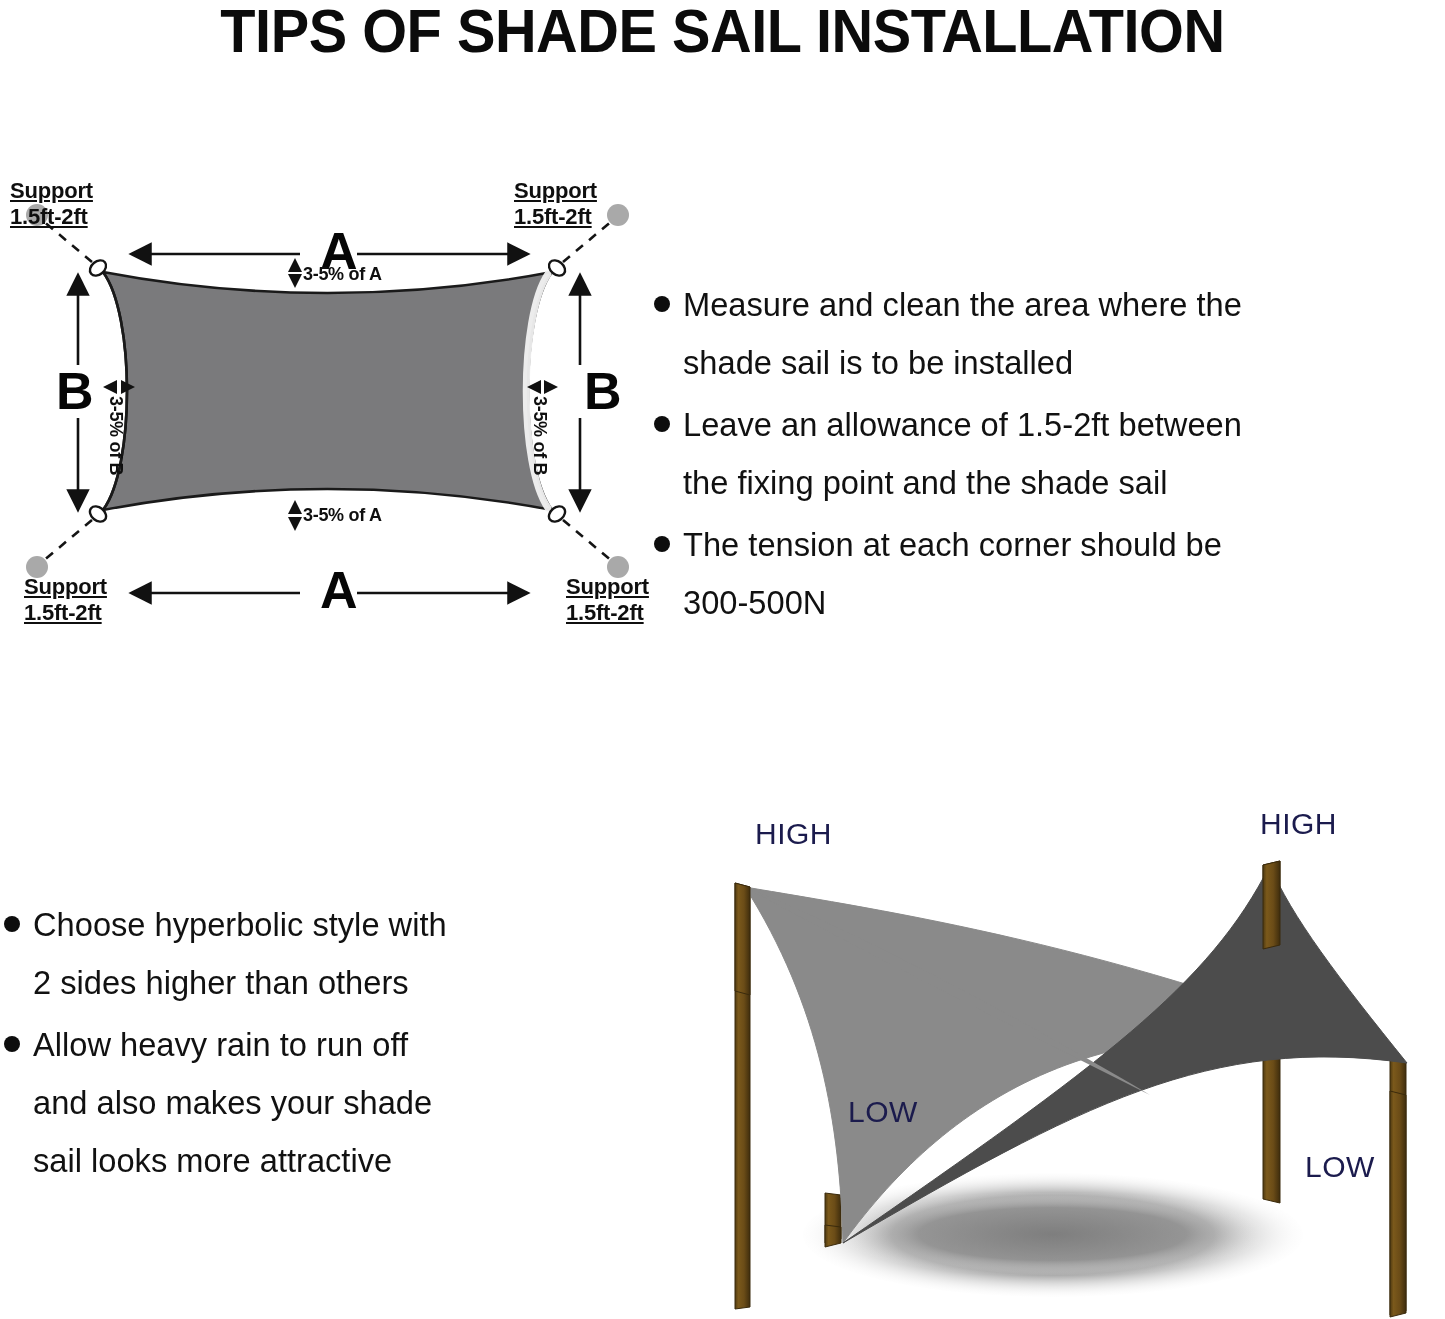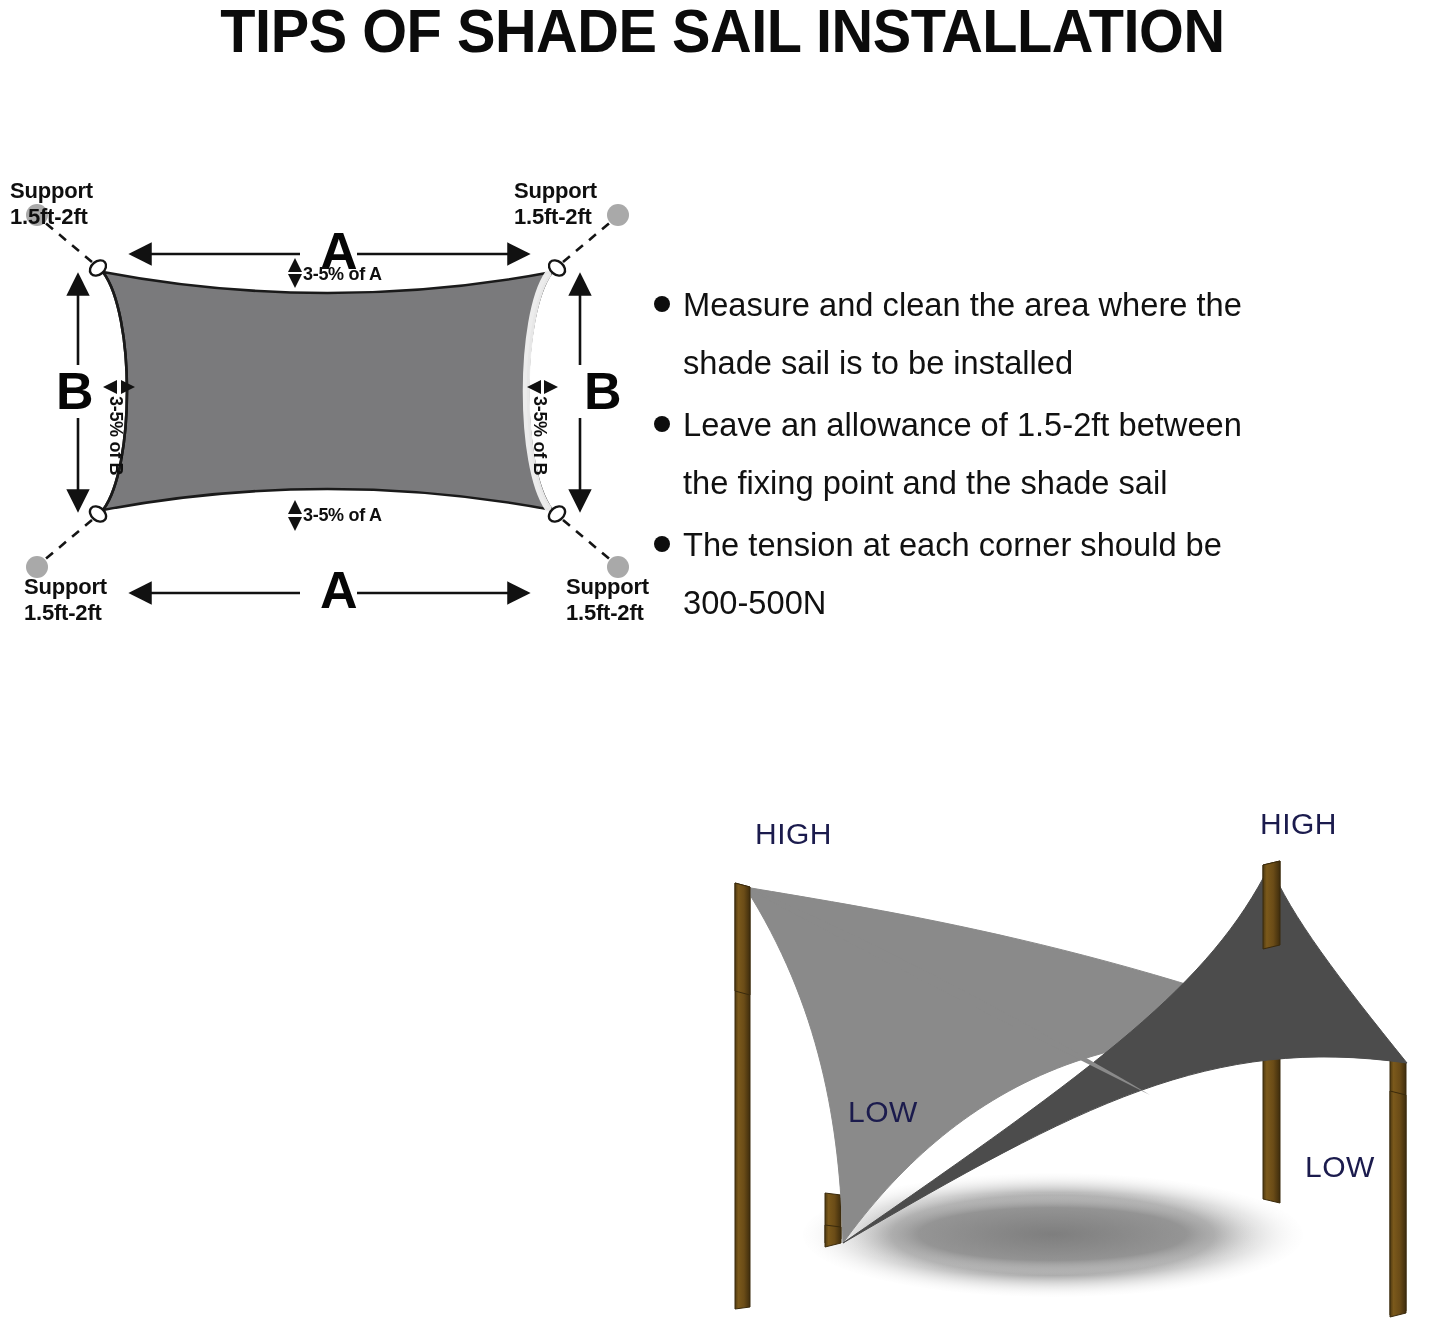--- a/index.html
+++ b/index.html
@@ -54,21 +54,21 @@
   #tips-left{left:4px;top:895px;width:626px;}
   #tips-left .btext{font-size:34px;line-height:58px;}
   #tips-left .bullet-row{margin-bottom:4px;}
   #tips-left .dot{margin-top:21px;}
 
   
   .lbl{position:absolute;font-family:"Liberation Sans","DejaVu Sans",sans-serif;}
 
   .support-lbl{
     font-size:22px;line-height:26px;font-weight:bold;color:#0f0f0f;
-    letter-spacing:-0.2px;white-space:nowrap;
+    letter-spacing:-0.2px;white-space:nowrap;text-decoration:underline;
   }
   .pct-lbl{
     font-size:18px;font-weight:bold;color:#0f0f0f;white-space:nowrap;
     letter-spacing:-0.3px;
   }
   .pct-lbl.rot{transform:rotate(90deg);transform-origin:left top;}
   .dim-letter{
     font-size:52px;font-weight:bold;color:#060606;line-height:52px;
     font-family:"Liberation Sans","DejaVu Sans",sans-serif;
   }
@@ -221,20 +221,35 @@
     <div class="bullet-row">
       <span class="dot"></span>
       <span class="btext">
         <span>The tension at each corner should be</span><br>
         <span>300-500N</span>
       </span>
     </div>
   </div>
 
   <div class="bullets" id="tips-left">
+    <div class="bullet-row">
+      <span class="dot"></span>
+      <span class="btext">
+        <span>Choose hyperbolic style with</span><br>
+        <span>2 sides higher than others</span>
+      </span>
+    </div>
+    <div class="bullet-row">
+      <span class="dot"></span>
+      <span class="btext">
+        <span>Allow heavy rain to run off</span><br>
+        <span>and also makes your shade</span><br>
+        <span>sail looks more attractive</span>
+      </span>
+    </div>
   </div>
 
   <div class="svgwrap" style="left:650px;top:795px;width:795px;height:524px;">
 
     <svg width="795" height="524" viewBox="0 0 795 524">
       <defs>
         <radialGradient id="shadowGrad" cx="50%" cy="50%" r="52%">
           <stop offset="0%" stop-color="#7d7d7d" stop-opacity="0.95"></stop>
           <stop offset="62%" stop-color="#8d8d8d" stop-opacity="0.75"></stop>
           <stop offset="100%" stop-color="#ffffff" stop-opacity="0"></stop>

